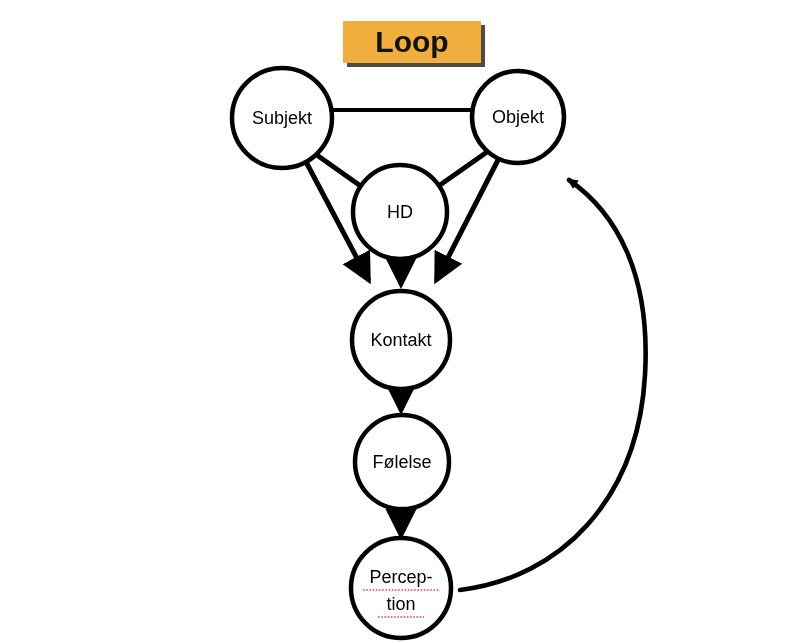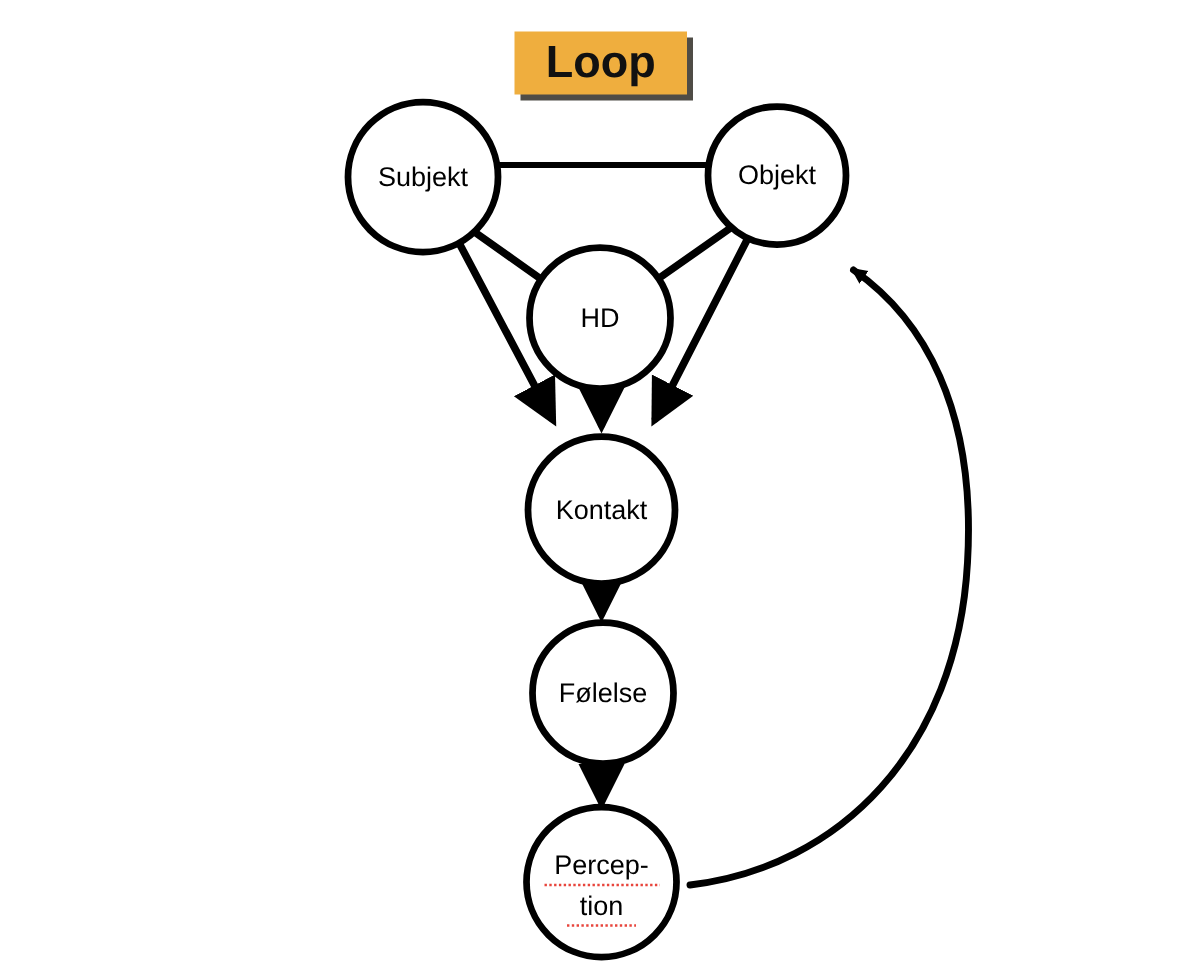--- a/index.html
+++ b/index.html
@@ -18,21 +18,21 @@
     height: 643px;
     background: #ffffff;
     overflow: hidden;
   }
 
   
   #title-box {
     position: absolute;
     left: 343px;
     top: 21px;
-    width: 115px;
+    width: 138px;
     height: 42px;
     background: #efae3e;
     box-shadow: 4px 4px 0 0 rgba(30,26,18,0.78);
     display: flex;
     align-items: center;
     justify-content: center;
     box-sizing: border-box;
   }
   #title-box .title-text {
     font-size: 30px;

